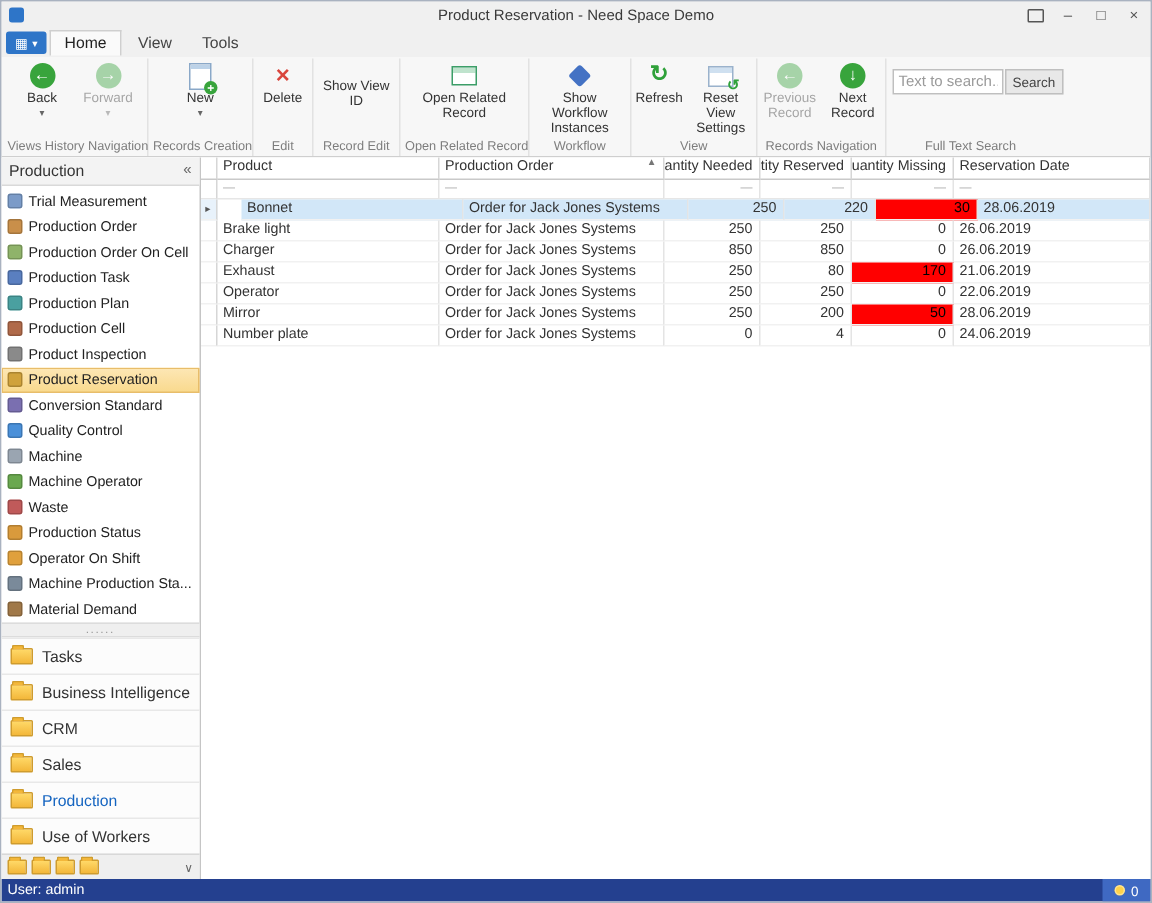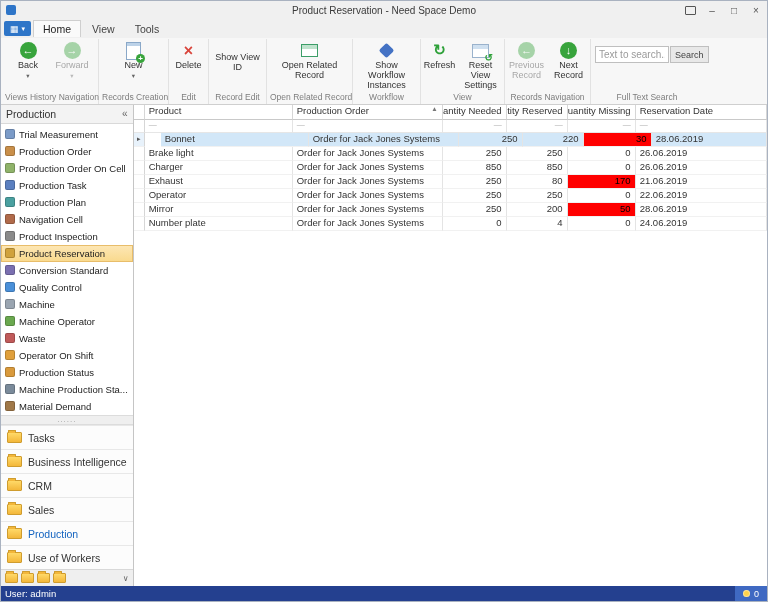--- a/index.html
+++ b/index.html
@@ -259,21 +259,21 @@
           <div class="side-item">
             <span class="side-icon" style="background: rgb(90, 127, 192);"></span>
             <span>Production Task</span>
           </div>
           <div class="side-item">
             <span class="side-icon" style="background: rgb(74, 160, 160);"></span>
             <span>Production Plan</span>
           </div>
           <div class="side-item">
             <span class="side-icon" style="background: rgb(176, 106, 74);"></span>
-            <span>Navigation Cell</span>
+            <span>Production Cell</span>
           </div>
           <div class="side-item">
             <span class="side-icon" style="background: rgb(138, 138, 138);"></span>
             <span>Product Inspection</span>
           </div>
           <div class="side-item selected">
             <span class="side-icon" style="background: rgb(208, 162, 60);"></span>
             <span>Product Reservation</span>
           </div>
           <div class="side-item">
@@ -290,26 +290,26 @@
           </div>
           <div class="side-item">
             <span class="side-icon" style="background: rgb(106, 168, 79);"></span>
             <span>Machine Operator</span>
           </div>
           <div class="side-item">
             <span class="side-icon" style="background: rgb(192, 90, 90);"></span>
             <span>Waste</span>
           </div>
           <div class="side-item">
+            <span class="side-icon" style="background: rgb(217, 154, 60);"></span>
+            <span>Production Status</span>
+          </div>
+          <div class="side-item">
             <span class="side-icon" style="background: rgb(224, 160, 60);"></span>
             <span>Operator On Shift</span>
-          </div>
-          <div class="side-item">
-            <span class="side-icon" style="background: rgb(217, 154, 60);"></span>
-            <span>Production Status</span>
           </div>
           <div class="side-item">
             <span class="side-icon" style="background: rgb(122, 138, 154);"></span>
             <span>Machine Production Sta...</span>
           </div>
           <div class="side-item">
             <span class="side-icon" style="background: rgb(160, 120, 72);"></span>
             <span>Material Demand</span>
           </div>
         </div>

